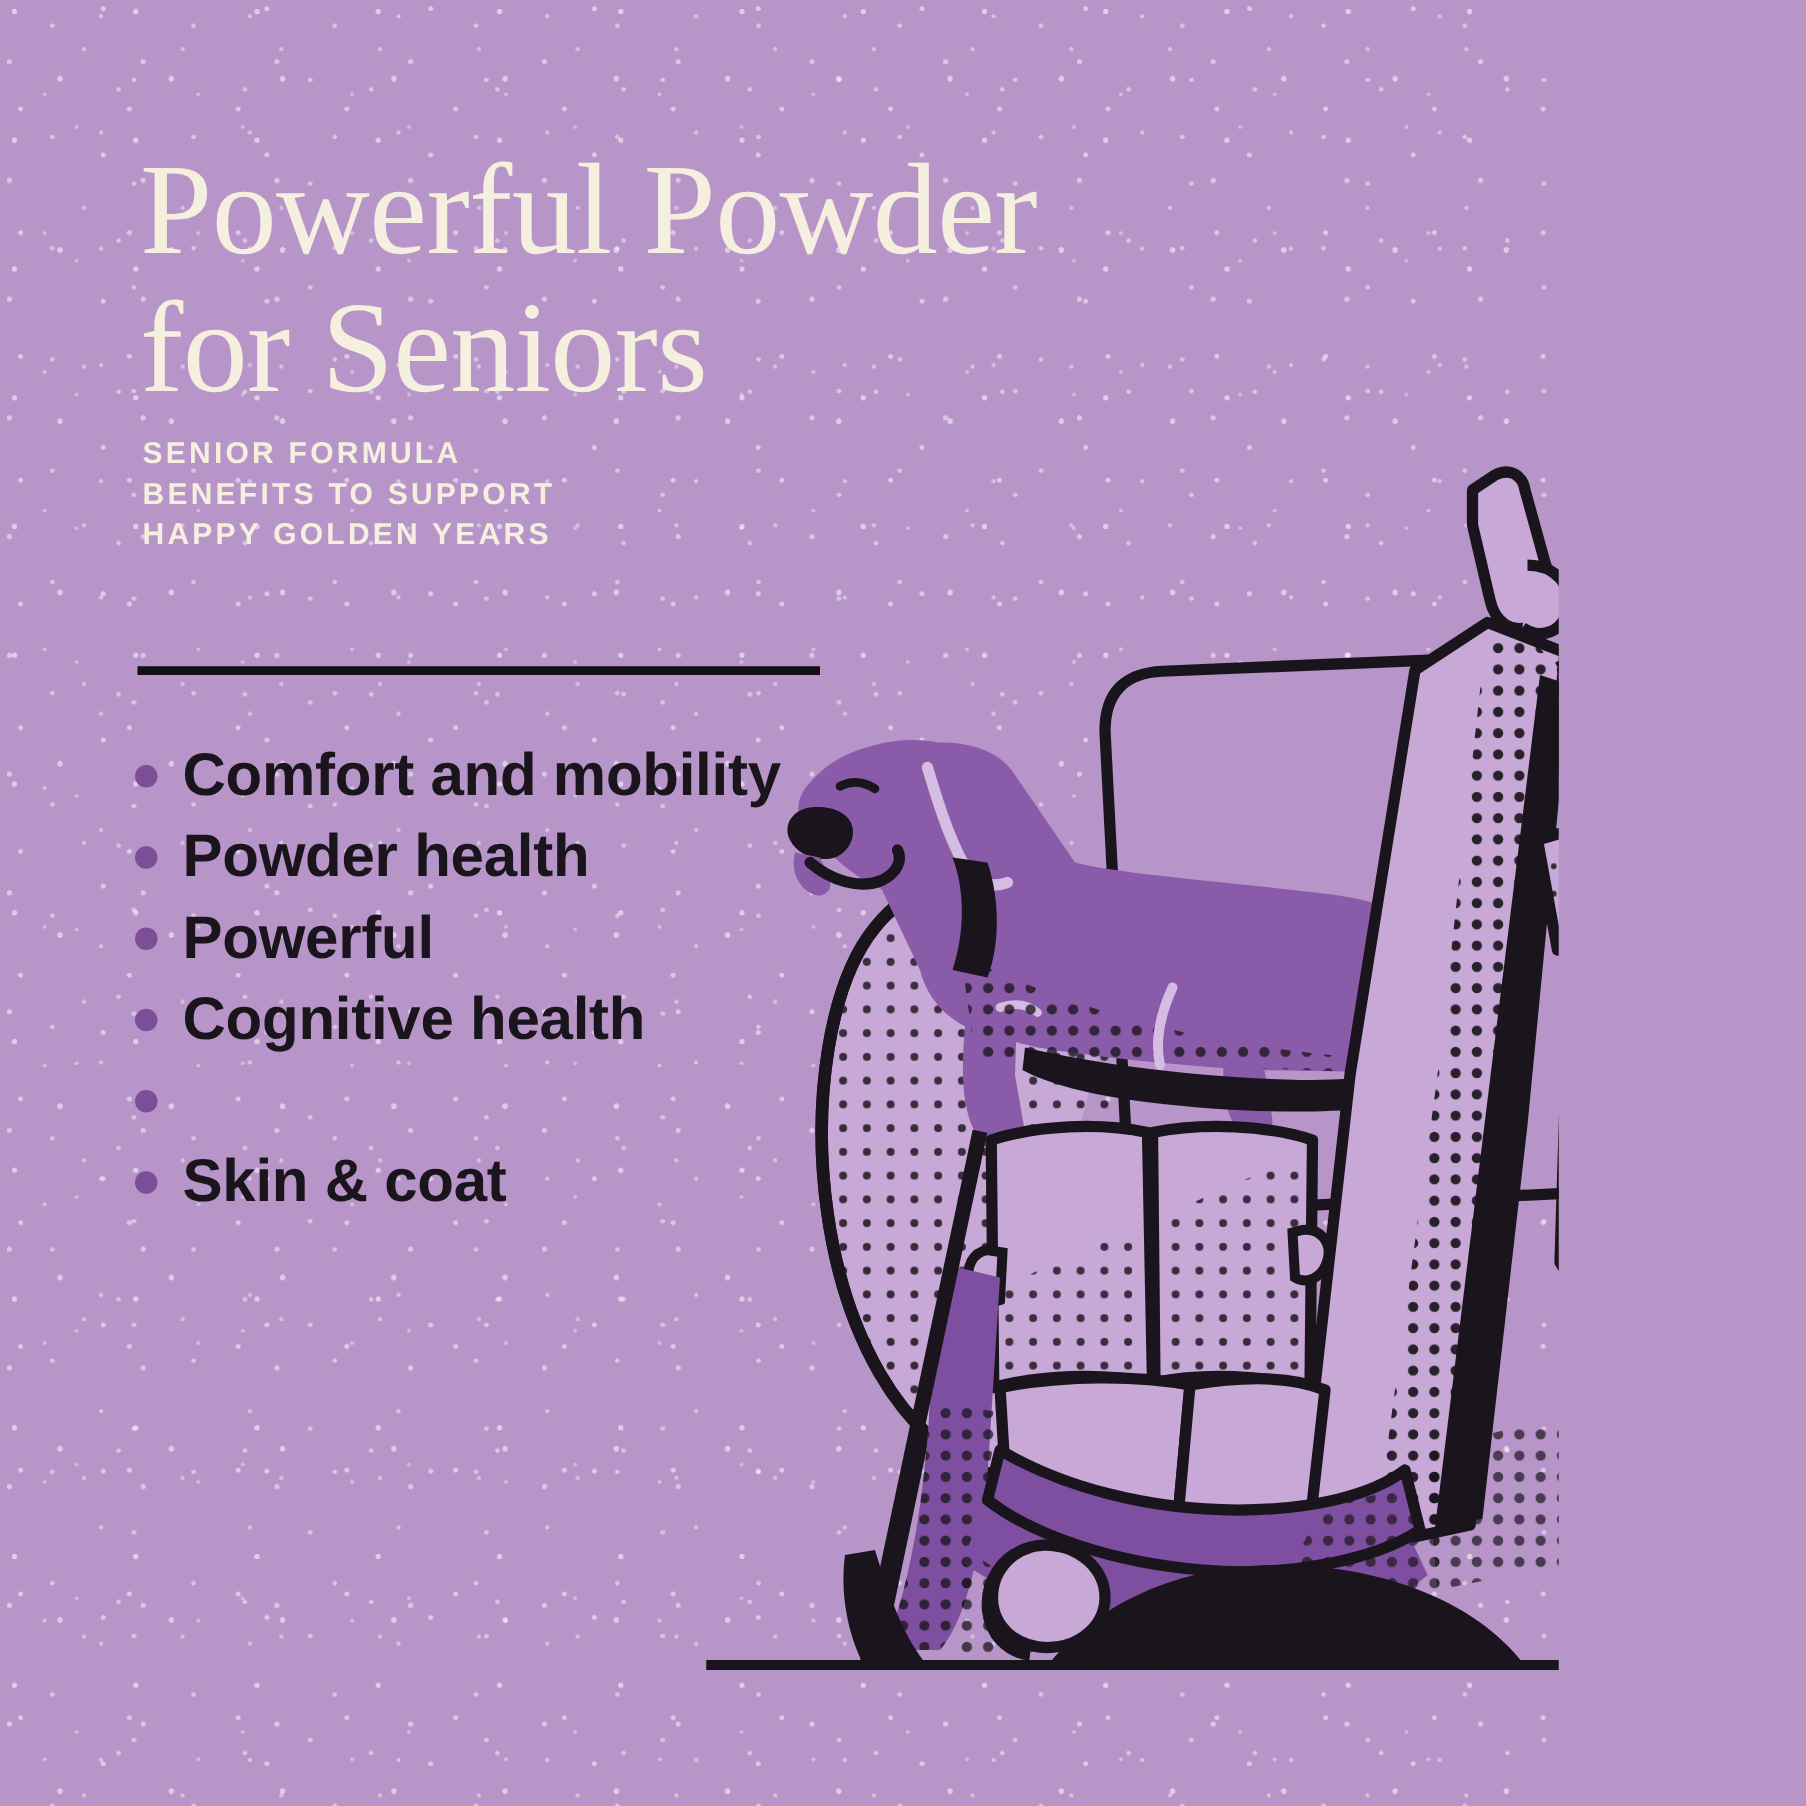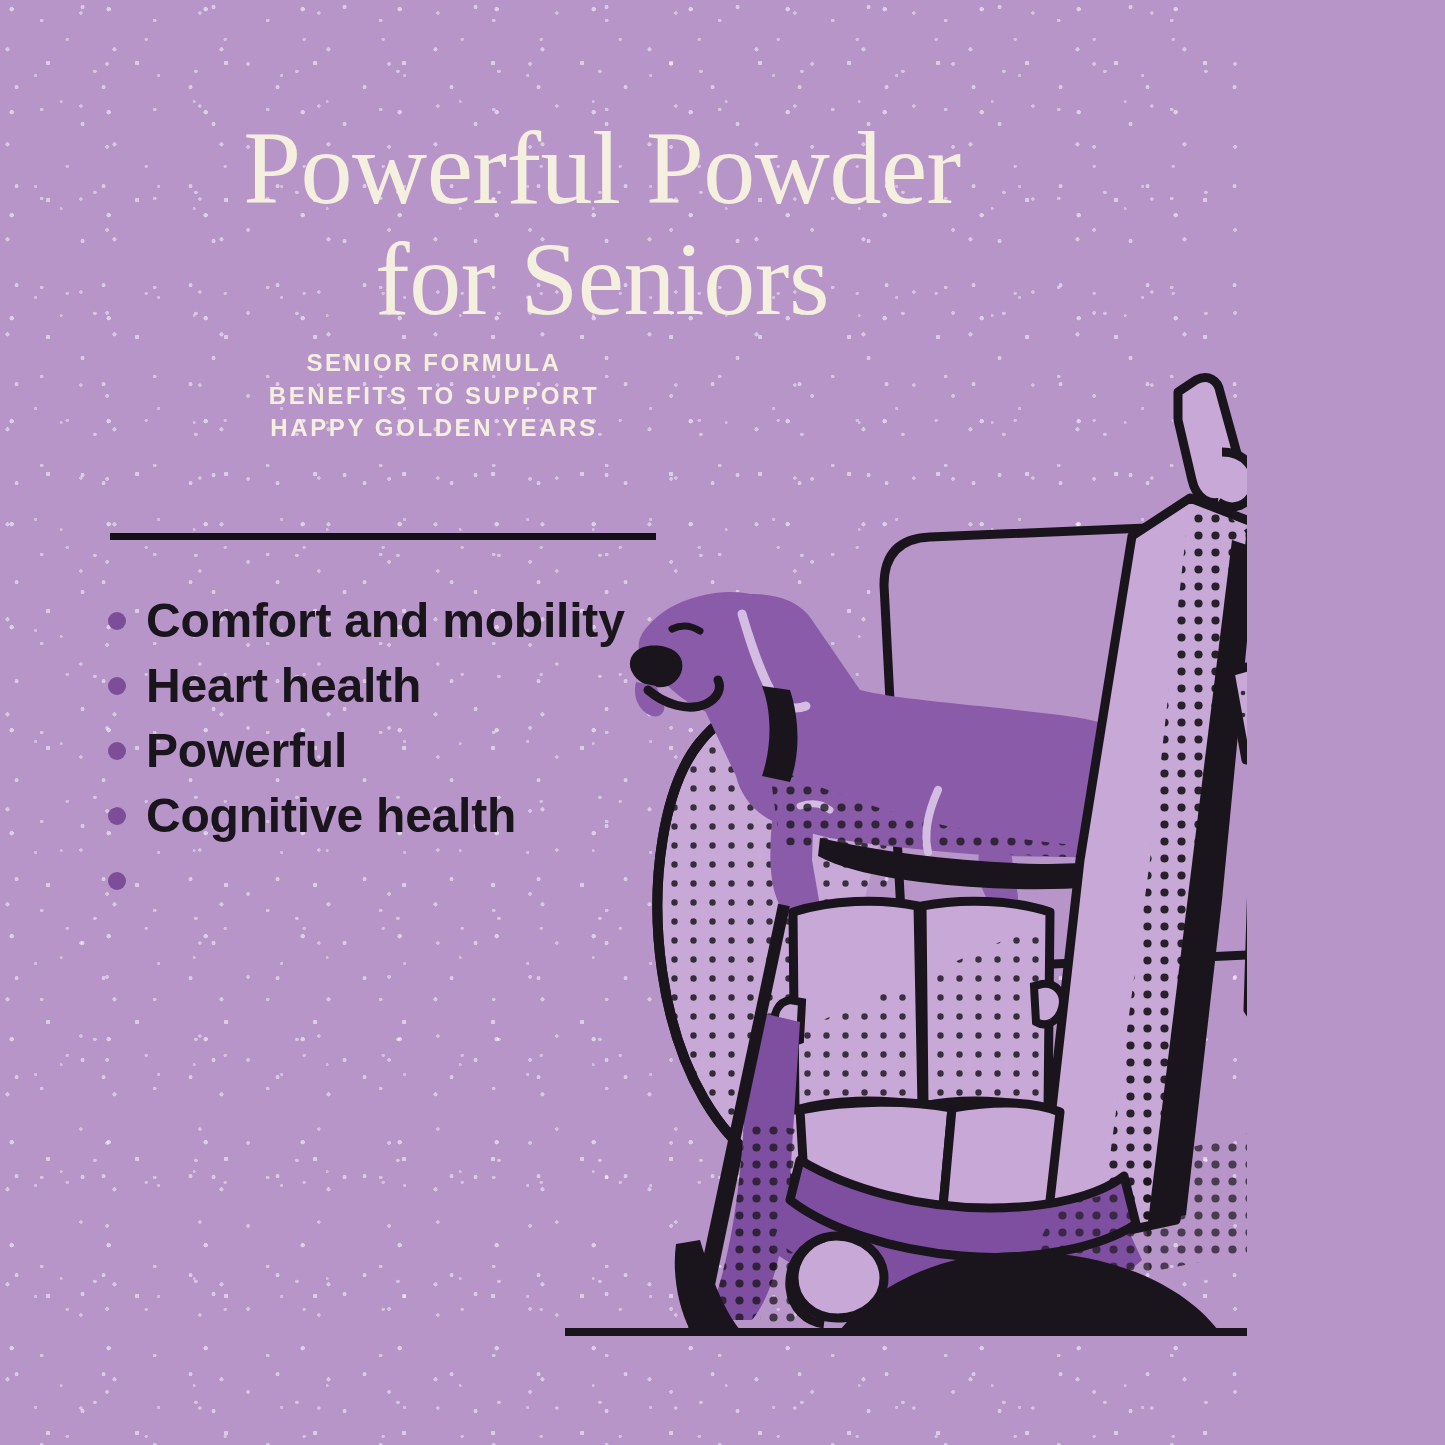--- a/index.html
+++ b/index.html
@@ -20,21 +20,20 @@
       radial-gradient(circle at 29% 68%, rgba(255,255,255,.40) 0 1.4px, transparent 1.8px),
       radial-gradient(circle at 54% 46%, rgba(255,255,255,.52) 0 2.1px, transparent 2.5px),
       radial-gradient(circle at 76% 77%, rgba(255,255,255,.44) 0 1.7px, transparent 2.1px),
       radial-gradient(circle at 94% 59%, rgba(255,255,255,.46) 0 1.6px, transparent 2.0px),
       radial-gradient(circle at 19% 88%, rgba(255,255,255,.50) 0 1.8px, transparent 2.2px),
       radial-gradient(circle at 46% 95%, rgba(255,255,255,.38) 0 1.3px, transparent 1.7px),
       radial-gradient(circle at 68% 14%, rgba(255,255,255,.43) 0 1.5px, transparent 1.9px);
     background-size:97px 103px, 113px 89px, 131px 117px, 79px 127px,
                     107px 95px, 123px 111px, 89px 137px, 141px 83px,
                     101px 121px, 87px 99px, 133px 107px, 119px 93px;
-    text-align:center;
   }
 
   
   #art{position:absolute;left:0;top:0;width:1445px;height:1445px;}
 
   
   .txt{position:absolute;left:0;top:0;width:1445px;height:1445px;pointer-events:none;}
   .txt > *{pointer-events:auto;}
 
   #headline{
@@ -429,29 +428,33 @@
 
     <div id="divider"></div>
 
     <ul id="bullets">
       <li>
         <span class="dot"></span>
         <span class="btxt">Comfort and mobility</span>
       </li>
       <li>
         <span class="dot"></span>
-        <span class="btxt">Heart health</span>
+        <span class="btxt">Powder health</span>
       </li>
       <li>
         <span class="dot"></span>
         <span class="btxt">Powerful</span>
       </li>
       <li>
         <span class="dot"></span>
         <span class="btxt">Cognitive health</span>
       </li>
       <li>
         <span class="dot"></span>
+      </li>
+      <li>
+        <span class="dot"></span>
+        <span class="btxt">Skin &amp; coat</span>
       </li>
     </ul>
 
   </div>
 </div>
 
 </body></html>

